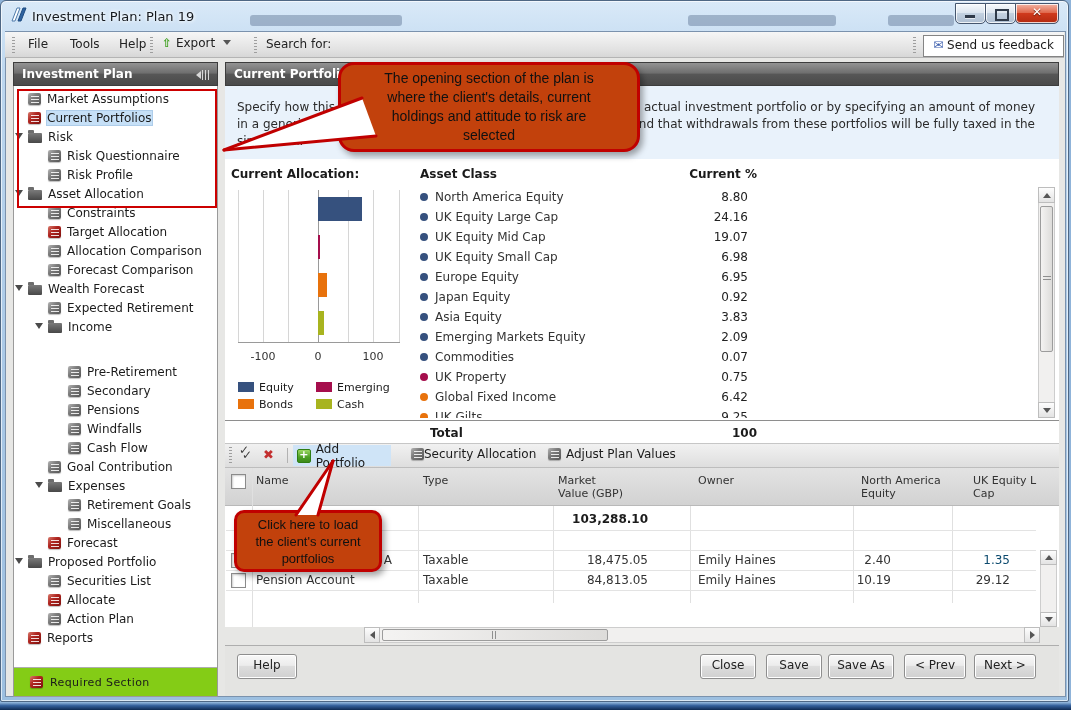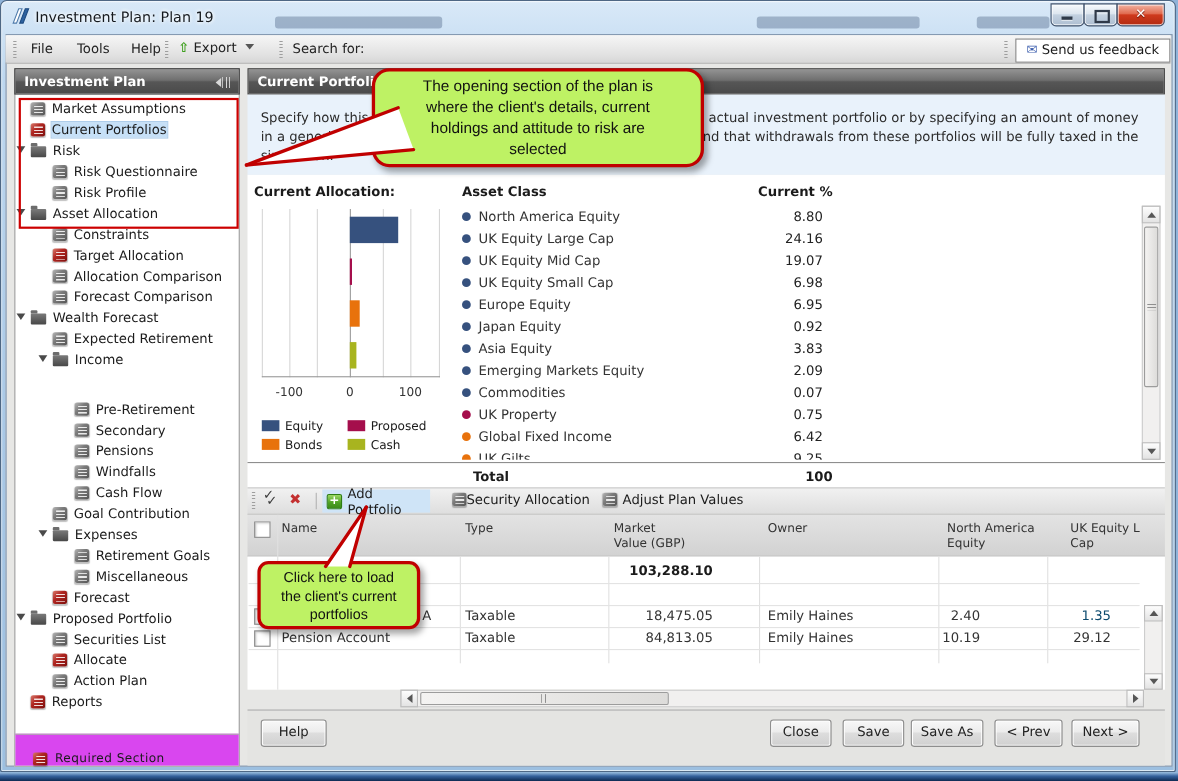--- a/index.html
+++ b/index.html
@@ -57,21 +57,21 @@
   .tri{width:0;height:0;display:block}
   .tri.up{border-left:4px solid transparent;border-right:4px solid transparent;border-bottom:5px solid #565656}
   .tri.down{border-left:4px solid transparent;border-right:4px solid transparent;border-top:5px solid #565656}
   .tri.left{border-top:4px solid transparent;border-bottom:4px solid transparent;border-right:5px solid #565656}
   .tri.right{border-top:4px solid transparent;border-bottom:4px solid transparent;border-left:5px solid #565656}
   .gripmark{width:8px;height:6px;background-image:repeating-linear-gradient(180deg,#8f8f8f 0 1px,rgba(0,0,0,0) 1px 3px)}
   .gripmark.h{width:6px;height:8px;background-image:repeating-linear-gradient(90deg,#8f8f8f 0 1px,rgba(0,0,0,0) 1px 3px)}
   .cb{width:13px;height:13px;background:#fff;border:1px solid #8b8b8b;box-shadow:inset 1px 1px 2px rgba(0,0,0,.2)}
   .hairline-h{position:absolute;height:1px;background:#e3e3e3}
   .hairline-v{position:absolute;width:1px;background:#e0e0e0}
-  .callout{position:absolute;background:#bef264;border:3px solid #c00000;border-radius:16px;z-index:60;
+  .callout{position:absolute;background:#c2410c;border:3px solid #c00000;border-radius:16px;z-index:60;
            box-shadow:3px 4px 6px rgba(0,0,0,.35);text-align:center;color:#111;
            font-family:"Liberation Sans",sans-serif;display:flex;flex-direction:column;justify-content:center}
   .annot-rect{position:absolute;border:2px solid #cc0000;z-index:55}
   .tail-svg{position:absolute;left:0;top:0;z-index:70;pointer-events:none}
   .plus-ic{width:12px;height:12px;border-radius:2px;border:1px solid #2e7d14;color:#fff;font-weight:bold;font-size:11px;line-height:10px;text-align:center;
            background:linear-gradient(180deg,#9ad763,#4ca024 60%,#3c8a1a)}
   .colhdr{position:absolute;font-size:11px;color:#333;line-height:13px}
 </style>
 </head>
 <body>
@@ -239,21 +239,21 @@
       </div>
       <div class="trow" style="padding-left: 34px;">
         <span class="sec gray"></span>
         <span class="tlabel">Action Plan</span>
       </div>
       <div class="trow" style="padding-left: 14px;">
         <span class="sec red"></span>
         <span class="tlabel">Reports</span>
       </div>
     </div>
-  <div class="abs" style="left:14px;top:667px;width:203px;height:29px;background:#d946ef;border-top:1px solid #aeaeae;display:flex;align-items:flex-end;padding-left:16px;box-sizing:border-box">
+  <div class="abs" style="left:14px;top:667px;width:203px;height:29px;background:#84cc16;border-top:1px solid #aeaeae;display:flex;align-items:center;padding-left:16px;box-sizing:border-box">
     <span class="sec red"></span>
     <span style="margin-left:7px;font-size:11px;letter-spacing:.4px">Required Section</span>
   </div>
 
   <div class="hdrbar abs" style="left:225px;top:62px;width:834px;height:24px">
     <span>Current Portfolios</span>
   </div>
   <div class="abs" style="left:225px;top:86px;width:834px;height:73px;background:#e9f2fb"></div>
   <span class="abs" style="left:237px;top:100px;color:#2b2b2b">Specify how this</span>
   <span class="abs" style="right:36px;top:100px;color:#2b2b2b">with an actual investment portfolio or by specifying an amount of money</span>
@@ -277,21 +277,21 @@
       <div class="bar" style="left: 80px; top: 83px; width: 9px; background: rgb(232, 114, 12);"></div>
       <div class="bar" style="left: 80px; top: 121px; width: 6px; background: rgb(168, 180, 31);"></div>
     </div>
   <div id="ticks">
       <span class="abs" style="top: 350px; left: 243px; width: 40px; text-align: center; font-size: 11px; color: rgb(51, 51, 51);">-100</span>
       <span class="abs" style="top: 350px; left: 298px; width: 40px; text-align: center; font-size: 11px; color: rgb(51, 51, 51);">0</span>
       <span class="abs" style="top: 350px; left: 353px; width: 40px; text-align: center; font-size: 11px; color: rgb(51, 51, 51);">100</span>
     </div>
   <div id="legend" class="abs" style="left:238px;top:381px;width:170px;display:grid;grid-template-columns:78px 92px;row-gap:4px;font-size:11px">
       <span><span class="legend-sw" style="background: rgb(54, 81, 126);"></span><span>Equity</span></span>
-      <span><span class="legend-sw" style="background: rgb(165, 14, 76);"></span><span>Proposed</span></span>
+      <span><span class="legend-sw" style="background: rgb(165, 14, 76);"></span><span>Emerging</span></span>
       <span><span class="legend-sw" style="background: rgb(232, 114, 12);"></span><span>Bonds</span></span>
       <span><span class="legend-sw" style="background: rgb(168, 180, 31);"></span><span>Cash</span></span>
     </div>
 
   <span class="abs" style="left:420px;top:167px;font-weight:bold">Asset Class</span>
   <span class="abs" style="left:620px;top:167px;width:137px;text-align:right;font-weight:bold">Current %</span>
   <div id="asset-rows" class="abs" style="left:420px;top:187px;width:340px;height:231px;overflow:hidden;color:#333">
       <div class="arow">
         <span class="bullet" style="background: rgb(54, 81, 126);"></span>
         <span style="flex: 1 1 0%;">North America Equity</span>

